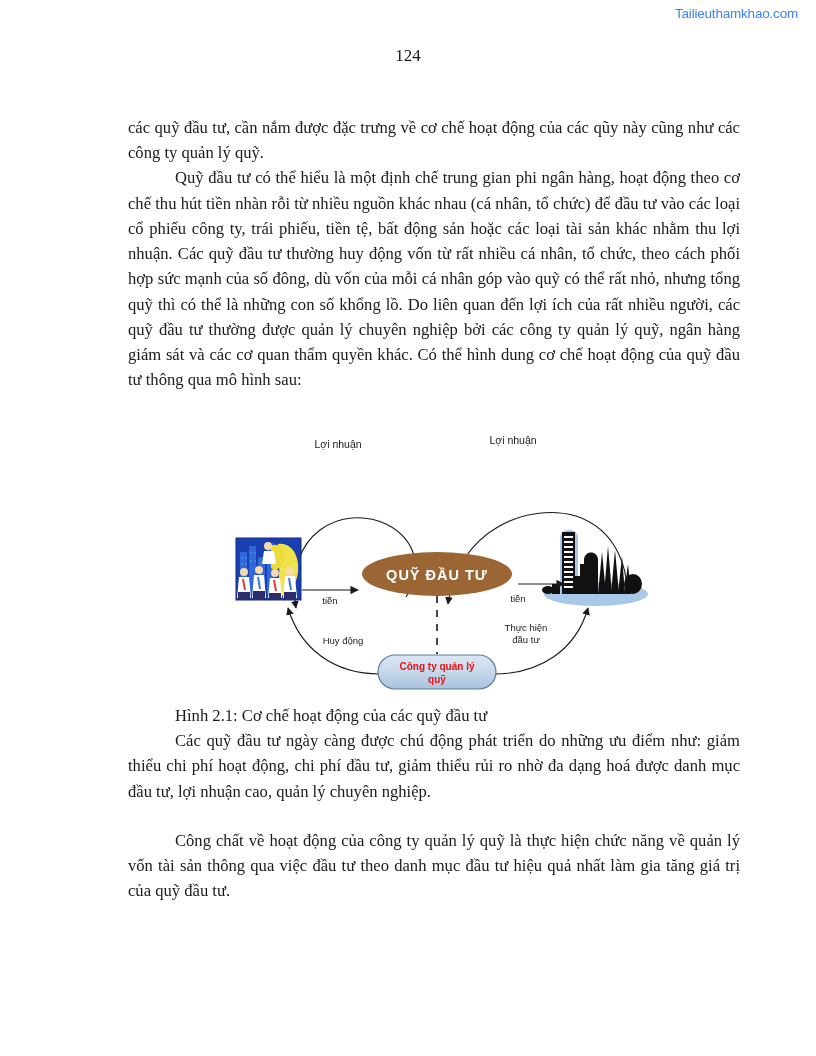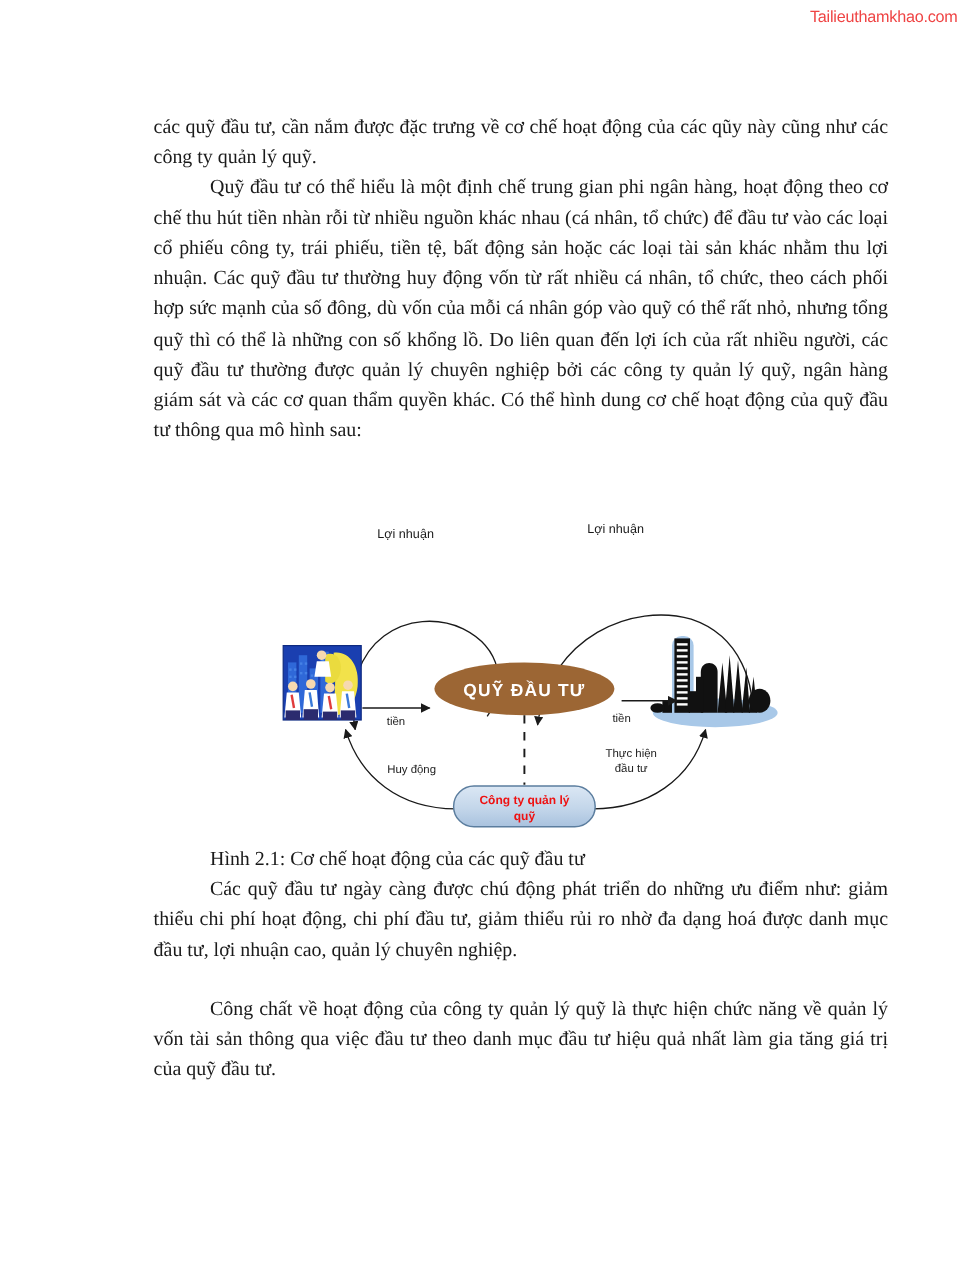--- a/index.html
+++ b/index.html
@@ -21,39 +21,39 @@
     inset: 0;
     background: #fff;
   }
   
   .site-header {
     position: absolute;
     top: 6px;
     right: 18px;
     font-family: "Liberation Sans", "DejaVu Sans", sans-serif;
     font-size: 13.5px;
-    color: #ef4444;
+    color: #3b82f6;
     letter-spacing: -0.2px;
     white-space: nowrap;
   }
   
   .page-number {
     position: absolute;
     top: 46px;
     left: 0;
     width: 816px;
     text-align: center;
     font-size: 17px;
     color: #1a1a1a;
   }
   
   .content {
     position: absolute;
     left: 128px;
-    top: 93px;
+    top: 115px;
     width: 612px;
   }
   p.para {
     margin: 0;
     font-size: 16.6px;
     line-height: 1.52;
     text-align: justify;
     text-justify: inter-word;
     color: #1a1a1a;
   }
@@ -100,20 +100,21 @@
     fill: #ee1111;
   }
 </style>
 </head>
 <body>
 
 <div class="page">
 
   <div class="site-header">Tailieuthamkhao.com</div>
 
+  <div class="page-number">124</div>
 
   <div class="content">
     <p class="para">các quỹ đầu tư, cần nắm được đặc trưng về cơ chế hoạt động của các qũy này cũng như các công ty quản lý quỹ.</p>
     <p class="para indent">Quỹ đầu tư có thể hiểu là một định chế trung gian phi ngân hàng, hoạt động theo cơ chế thu hút tiền nhàn rỗi từ nhiều nguồn khác nhau (cá nhân, tổ chức) để đầu tư vào các loại cổ phiếu công ty, trái phiếu, tiền tệ, bất động sản hoặc các loại tài sản khác nhằm thu lợi nhuận. Các quỹ đầu tư thường huy động vốn từ rất nhiều cá nhân, tổ chức, theo cách phối hợp sức mạnh của số đông, dù vốn của mỗi cá nhân góp vào quỹ có thể rất nhỏ, nhưng tổng quỹ thì có thể là những con số khổng lồ. Do liên quan đến lợi ích của rất nhiều người, các quỹ đầu tư thường được quản lý chuyên nghiệp bởi các công ty quản lý quỹ, ngân hàng giám sát và các cơ quan thẩm quyền khác. Có thể hình dung cơ chế hoạt động của quỹ đầu tư thông qua mô hình sau:</p>
   </div>
 
   <div class="figure">
     <svg width="612" height="300" viewBox="0 0 612 300" xmlns="http://www.w3.org/2000/svg">
       <defs>
         <marker id="arrowEnd" viewBox="0 0 10 10" refX="9" refY="5" markerWidth="7" markerHeight="7" orient="auto-start-reverse">

